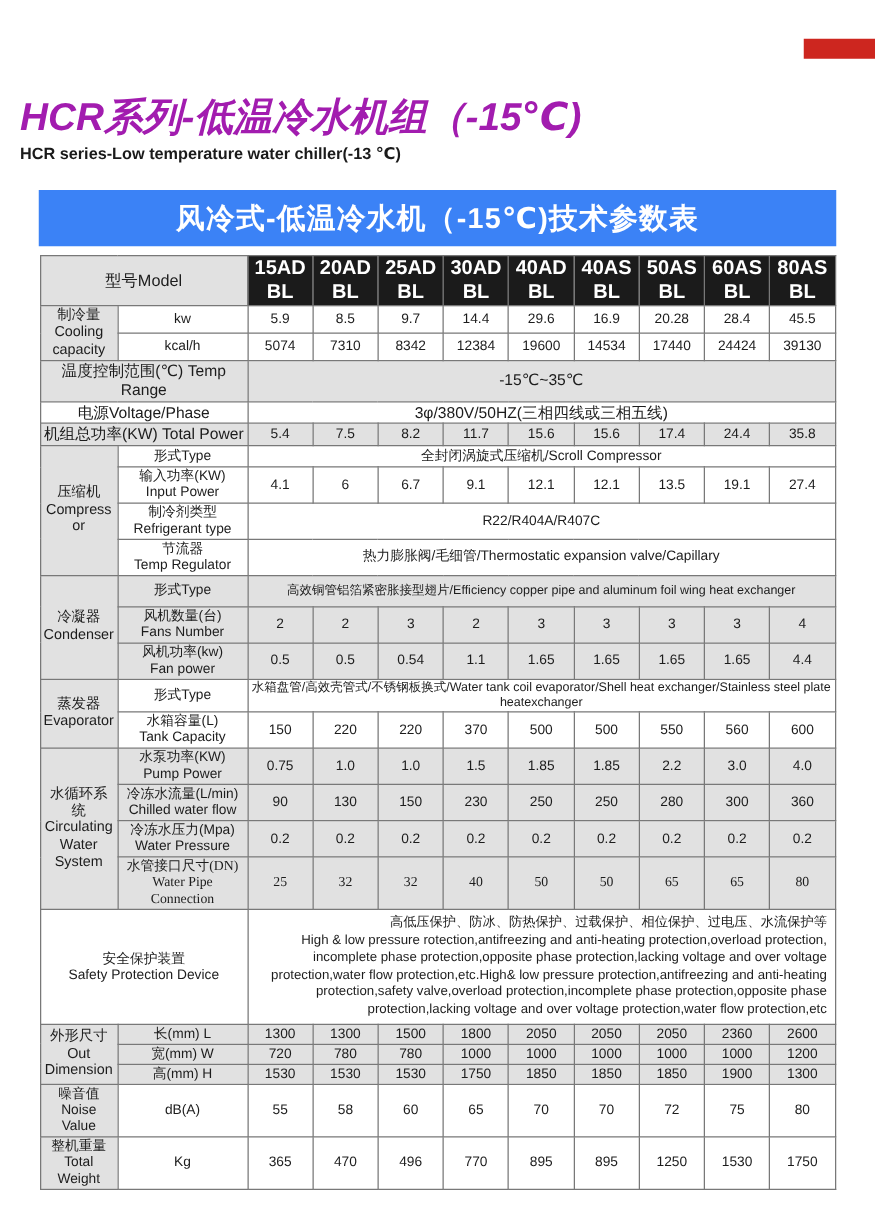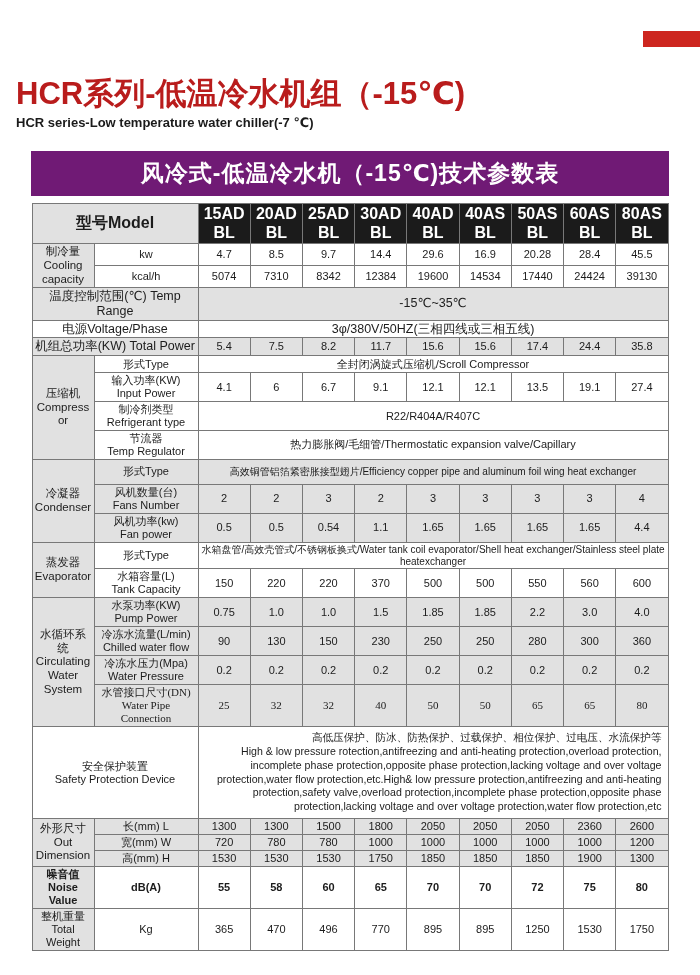--- a/index.html
+++ b/index.html
@@ -3,51 +3,51 @@
 <meta charset="utf-8">
 <style>
   html,body{margin:0;padding:0;}
   body{
     width:700px;height:975px;position:relative;overflow:hidden;
     background:#ffffff;color:#111;
     font-family:"Liberation Sans","DejaVu Sans",sans-serif;
   }
   .topbar{position:absolute;top:31px;right:0;width:57px;height:16px;background:#cd261f;}
   .titlewrap{padding:76px 0 0 16px;}
-  .title{font-size:31px;font-weight:bold;color:#b91c1c;margin:0;line-height:1.15;}
+  .title{font-size:31px;font-weight:bold;color:#a21caf;margin:0;line-height:1.15;font-style:italic;}
   .subtitle{font-size:13px;color:#1a1a1a;margin-top:3px;font-weight:bold;}
   .banner{
-    margin:21px 31px 0 31px;height:45px;line-height:45px;background:#701a75;
+    margin:21px 31px 0 31px;height:45px;line-height:45px;background:#3b82f6;
     color:#fff;text-align:center;font-size:23px;font-weight:bold;letter-spacing:1px;
   }
   table{margin:7px auto 0 auto;width:637px;border-collapse:collapse;table-layout:fixed;}
   td{border:1px solid #787878;text-align:center;vertical-align:middle;
      padding:1px 2px;font-size:11px;line-height:1.18;color:#1c1c1c;word-wrap:break-word;}
   .g{background:#e1e1e1;}
   .w{background:#ffffff;}
   .m{background:#1b1b1b;color:#ffffff;font-weight:bold;font-size:16px;}
-  .hdrl{font-weight:bold;font-size:16px;}
+  .hdrl{font-weight:normal;font-size:13px;}
   .big{font-size:12.5px;}
   .lbl1{font-size:11.5px;}
   .small{font-size:10px;}
   .safety{text-align:right;font-size:10.6px;line-height:1.3;padding:3px 6px;}
   tr.r14{height:14px;} tr.r16{height:17px;} tr.r19{height:19px;}
   tr.r25{height:25px;} tr.r26{height:26px;} tr.r27{height:27px;}
   tr.r37{height:37px;font-family:Liberation Serif, serif;} tr.r92{height:92px;} tr.r15{height:15px;}
-  tr.r21{height:22px;font-weight:bold;} tr.r24{height:24px;}
+  tr.r21{height:22px;} tr.r24{height:24px;}
   .notes{margin:24px 0 0 34px;font-size:12px;line-height:1.55;color:#444;}
 </style>
 </head>
 <body>
 
 <div class="topbar"></div>
 
 <div class="titlewrap">
   <div class="title">HCR系列-低温冷水机组（-15℃)</div>
-  <div class="subtitle">HCR series-Low temperature water chiller(-7 ℃)</div>
+  <div class="subtitle">HCR series-Low temperature water chiller(-13 ℃)</div>
 </div>
 
 <div class="banner">风冷式-低温冷水机（-15℃)技术参数表</div>
 
 <table>
   <colgroup>
       <col style="width:62px">
       <col style="width:104px">
     </colgroup>
 
@@ -64,21 +64,21 @@
         <td class="m">60ASBL</td>
         <td class="m">80ASBL</td>
       </tr>
 
   <tr class="r14">
     <td class="g lbl1" rowspan="2">
           <div>制冷量</div>
           <div>Cooling capacity</div>
         </td>
     <td class="w">kw</td>
-  <td class="w">4.7</td>
+  <td class="w">5.9</td>
         <td class="w">8.5</td>
         <td class="w">9.7</td>
         <td class="w">14.4</td>
         <td class="w">29.6</td>
         <td class="w">16.9</td>
         <td class="w">20.28</td>
         <td class="w">28.4</td>
         <td class="w">45.5</td>
       </tr>
   <tr class="r14">

